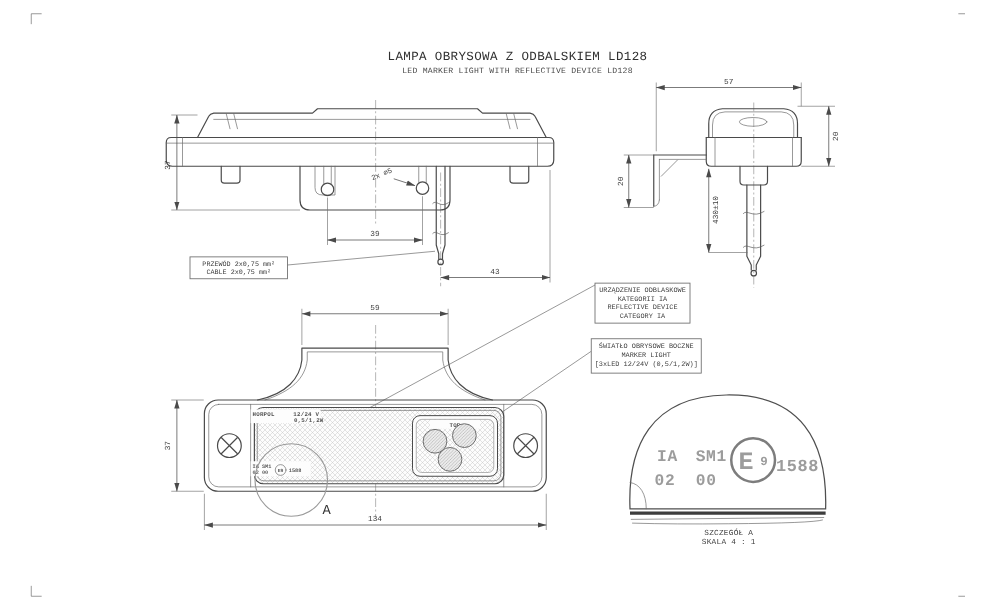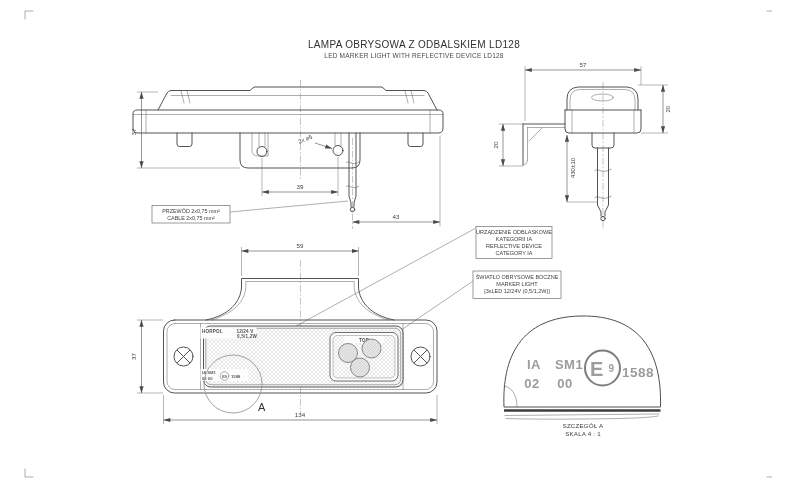--- a/index.html
+++ b/index.html
@@ -1,20 +1,20 @@
 <!DOCTYPE html>
 <html><head>
 <meta charset="utf-8">
 <style>
   html,body{margin:0;padding:0;background:#fff;}
   #sheet{
     position:relative;
     width:772px;height:489px;
     background:#ffffff;
-    font-family:Liberation Sans, sans-serif;
+    font-family:Liberation Mono, monospace;
     overflow:hidden;
   }
   svg{position:absolute;left:0;top:0;}
   
   .outline{fill:none;stroke:#4a4a4a;stroke-width:0.95;stroke-linejoin:round;stroke-linecap:round;}
   .thin{fill:none;stroke:#6b6b6b;stroke-width:0.55;stroke-linejoin:round;stroke-linecap:round;}
   .dimline{fill:none;stroke:#4f4f4f;stroke-width:0.6;marker-start:url(#as);marker-end:url(#ae);}
   .ext{fill:none;stroke:#6b6b6b;stroke-width:0.5;}
   .leader{fill:none;stroke:#6b6b6b;stroke-width:0.55;}
   .leaderarrow{fill:none;stroke:#4a4a4a;stroke-width:0.6;marker-end:url(#ae);}

